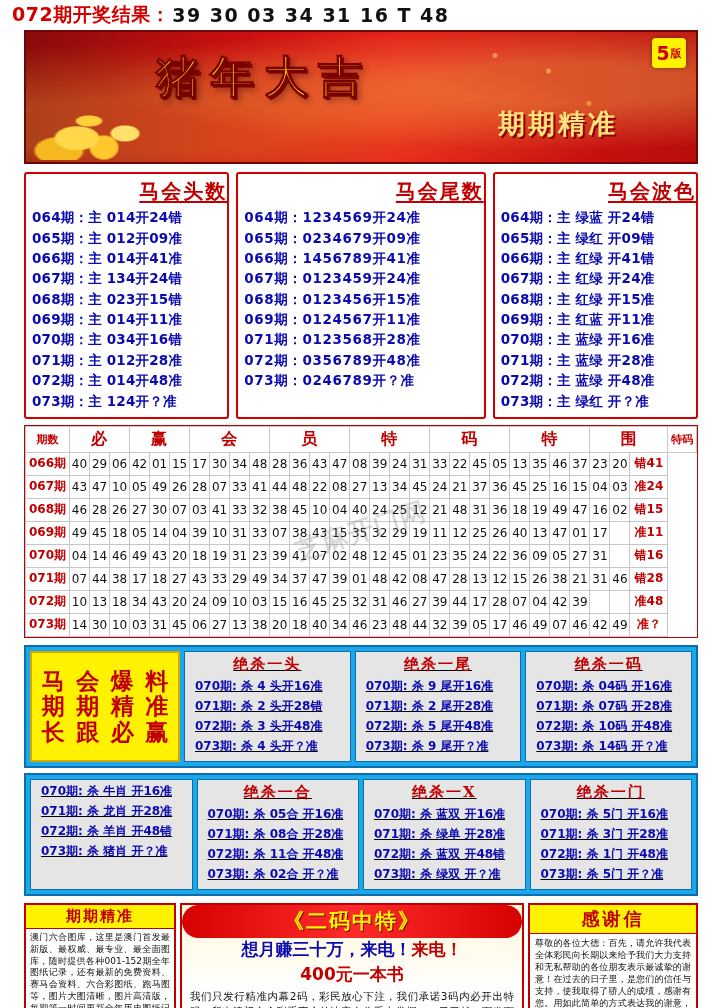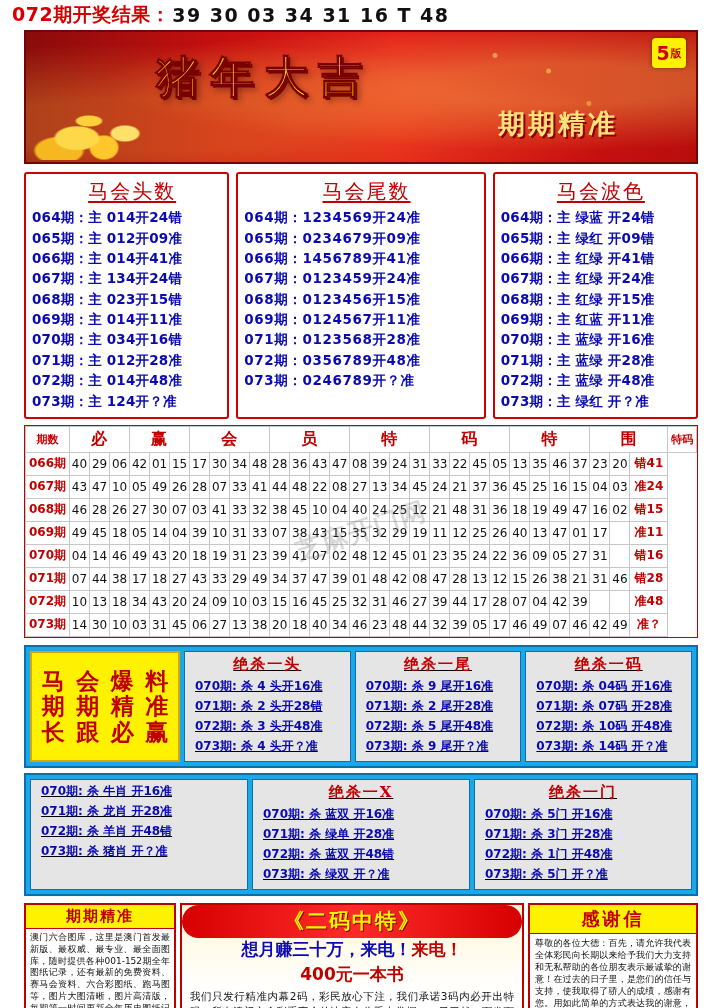--- a/index.html
+++ b/index.html
@@ -86,23 +86,23 @@
   }
   .tbox {
     flex: 1 1 0;
     border: 2px solid #d00000;
     border-radius: 3px;
     padding: 3px 0 5px 0;
     background: #fff;
   }
   .tbox.mid { flex: 1.22 1 0; }
   .tbox .thead {
-    text-align:center;
+    text-align:right;
     color:#c00000;
-    font-weight: normal;
+    font-weight: bold;
     font-size: 20px;
     letter-spacing: 2px;
     font-family: "DejaVu Serif","Liberation Serif",serif;
     padding: 1px 0 3px 11px;
     text-decoration: underline;
     text-underline-offset: 3px;
   }
   .tbox .trow {
     font-size: 13.5px;
     color: #0a0ab0;
@@ -635,20 +635,27 @@
     </div>
 
     <div class="bluepanel">
       <div class="cell">
         <div class="crow">070期: 杀 牛肖 开16准</div>
         <div class="crow">071期: 杀 龙肖 开28准</div>
         <div class="crow">072期: 杀 羊肖 开48错</div>
         <div class="crow">073期: 杀 猪肖 开？准</div>
       </div>
       <div class="cell">
+        <div class="chead">绝杀一合</div>
+        <div class="crow">070期: 杀 05合 开16准</div>
+        <div class="crow">071期: 杀 08合 开28准</div>
+        <div class="crow">072期: 杀 11合 开48准</div>
+        <div class="crow">073期: 杀 02合 开？准</div>
+      </div>
+      <div class="cell">
         <div class="chead">绝杀一X</div>
         <div class="crow">070期: 杀 蓝双 开16准</div>
         <div class="crow">071期: 杀 绿单 开28准</div>
         <div class="crow">072期: 杀 蓝双 开48错</div>
         <div class="crow">073期: 杀 绿双 开？准</div>
       </div>
       <div class="cell">
         <div class="chead">绝杀一门</div>
         <div class="crow">070期: 杀 5门 开16准</div>
         <div class="crow">071期: 杀 3门 开28准</div>

